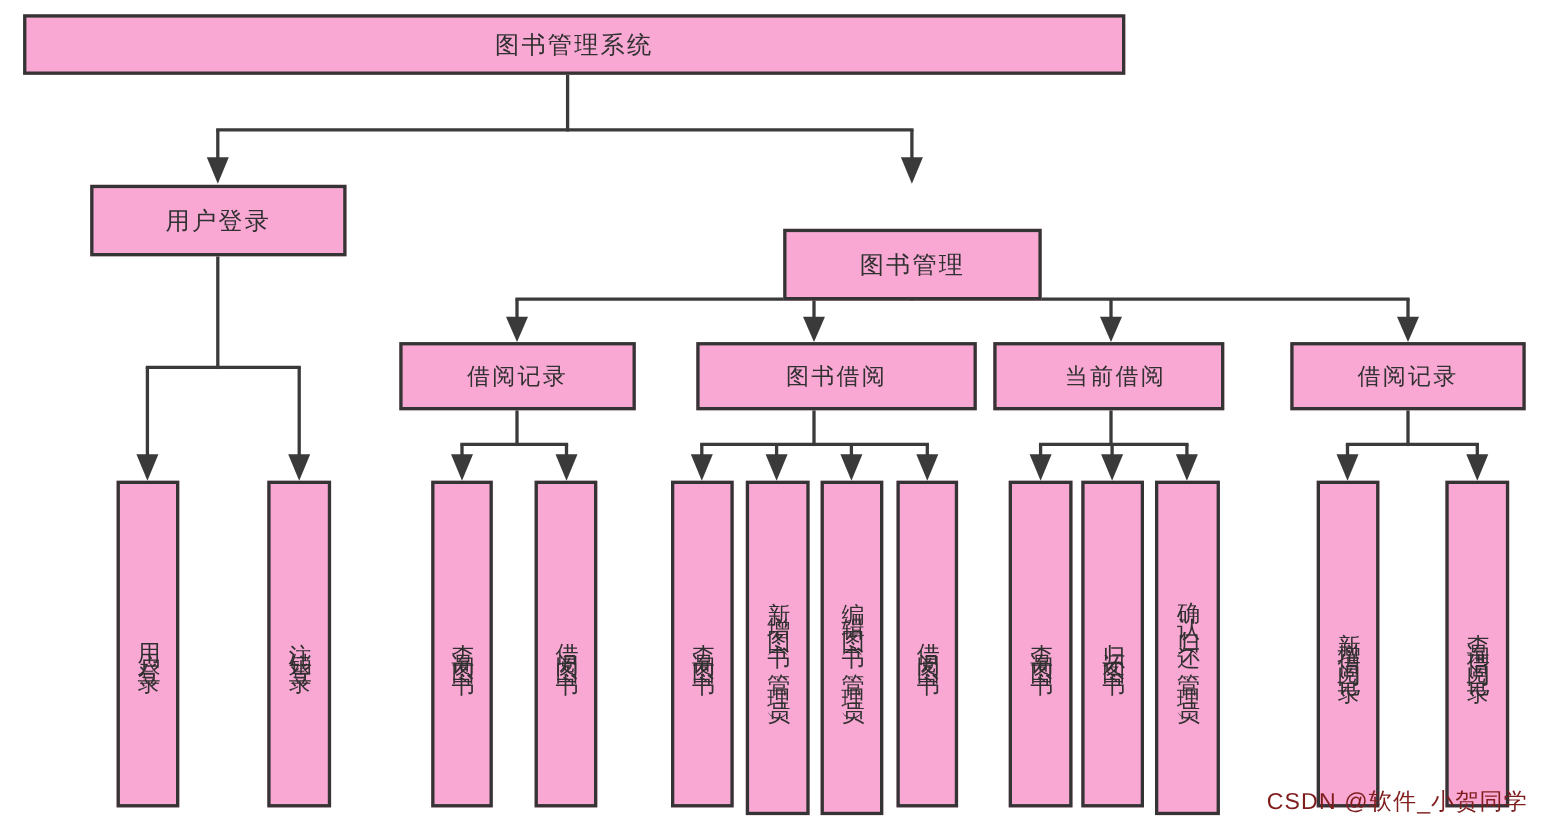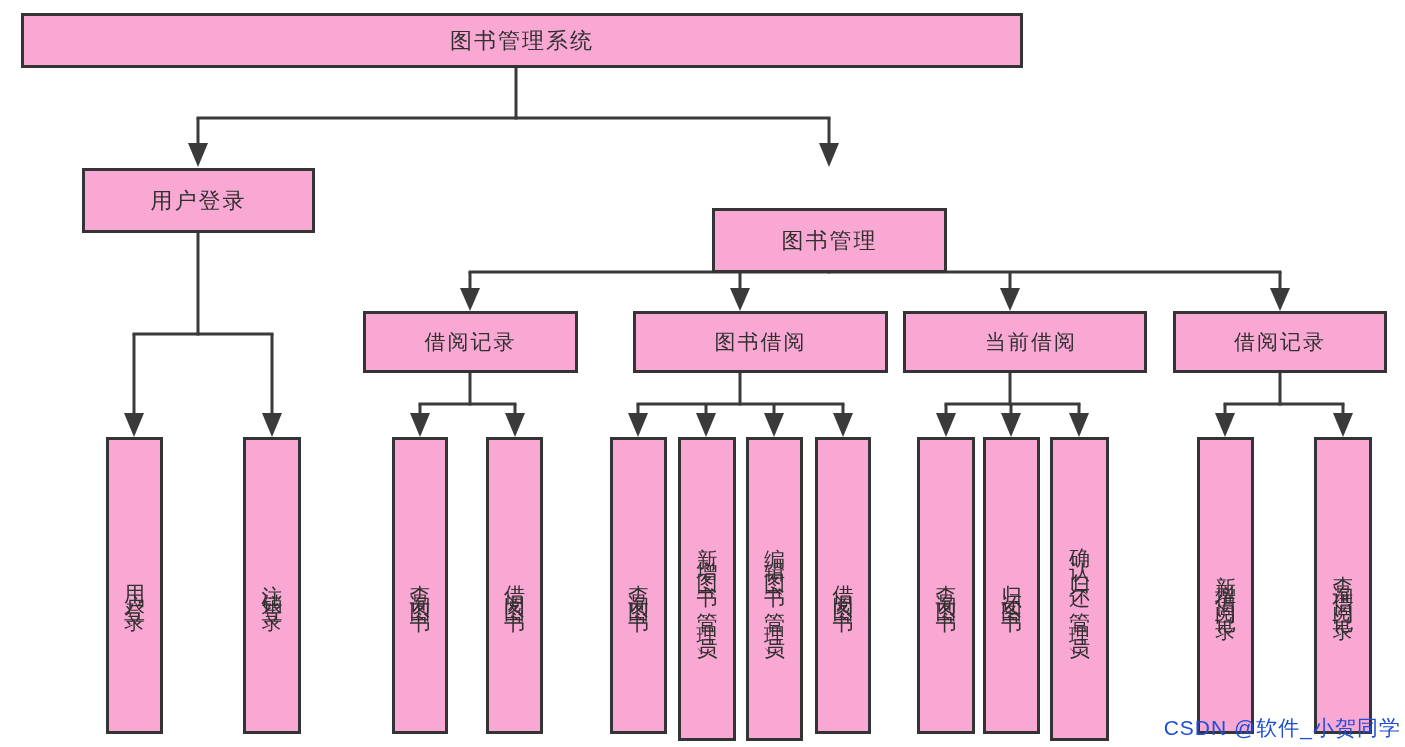--- a/index.html
+++ b/index.html
@@ -39,24 +39,24 @@
     writing-mode: vertical-rl;
     text-orientation: mixed;
     font-size: 21px;
     letter-spacing: 9px;
     color: #303030;
     white-space: nowrap;
   }
   .tall .vtext { letter-spacing: 13px; }
   .watermark {
     position: absolute;
-    right: 4px;
+    right: 16px;
     bottom: 5px;
     font-size: 21px;
-    color: #1d4ed8;
+    color: #7f1d1d;
     letter-spacing: 1px;
     z-index: 3;
   }
 </style>
 </head>
 <body>
 
 <div class="canvas">
 
   <svg class="wires" viewBox="0 0 1405 747" xmlns="http://www.w3.org/2000/svg">
@@ -128,21 +128,21 @@
     </g>
   </svg>
 
   <div class="box root">图书管理系统</div>
 
   <div class="box l2" style="left:82px; width:233px;">用户登录</div>
   <div class="box l2" style="left:712px; width:235px;margin-top:40px;">图书管理</div>
 
   <div class="box l3" style="left:363px; width:215px;">借阅记录</div>
   <div class="box l3" style="left:633px; width:255px;">图书借阅</div>
-  <div class="box l3" style="left:903px; width:244px;padding-left:12px;">当前借阅</div>
+  <div class="box l3" style="left:903px; width:210px;padding-left:12px;">当前借阅</div>
   <div class="box l3" style="left:1173px; width:214px;">借阅记录</div>
 
   <div class="box leaf" style="left:106px; width:57px;">
     <span class="vtext">用户登录</span>
   </div>
   <div class="box leaf" style="left:243px; width:58px;">
     <span class="vtext">注销登录</span>
   </div>
 
   <div class="box leaf" style="left:392px; width:56px;">

